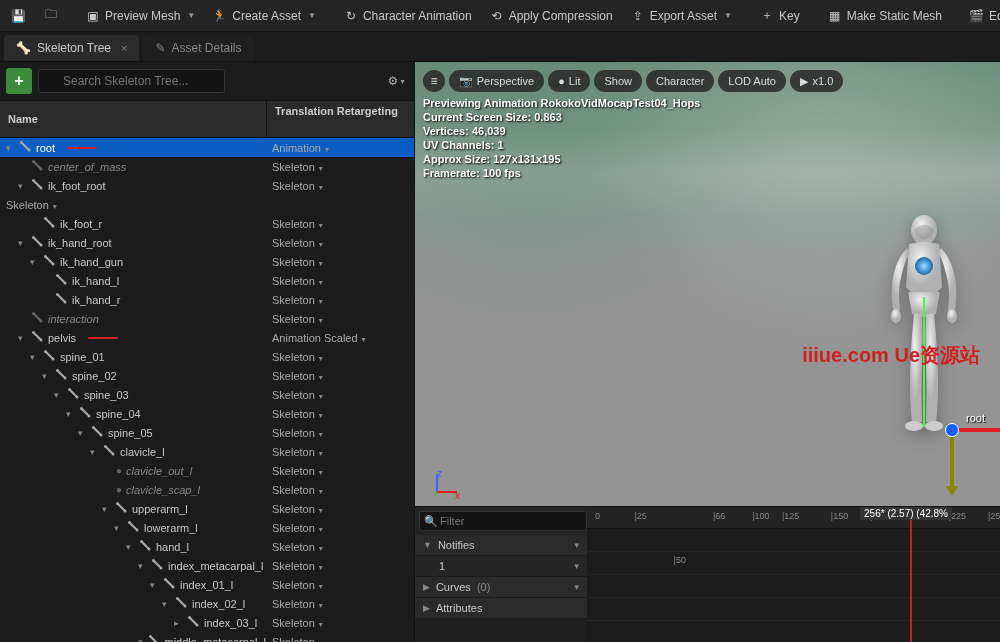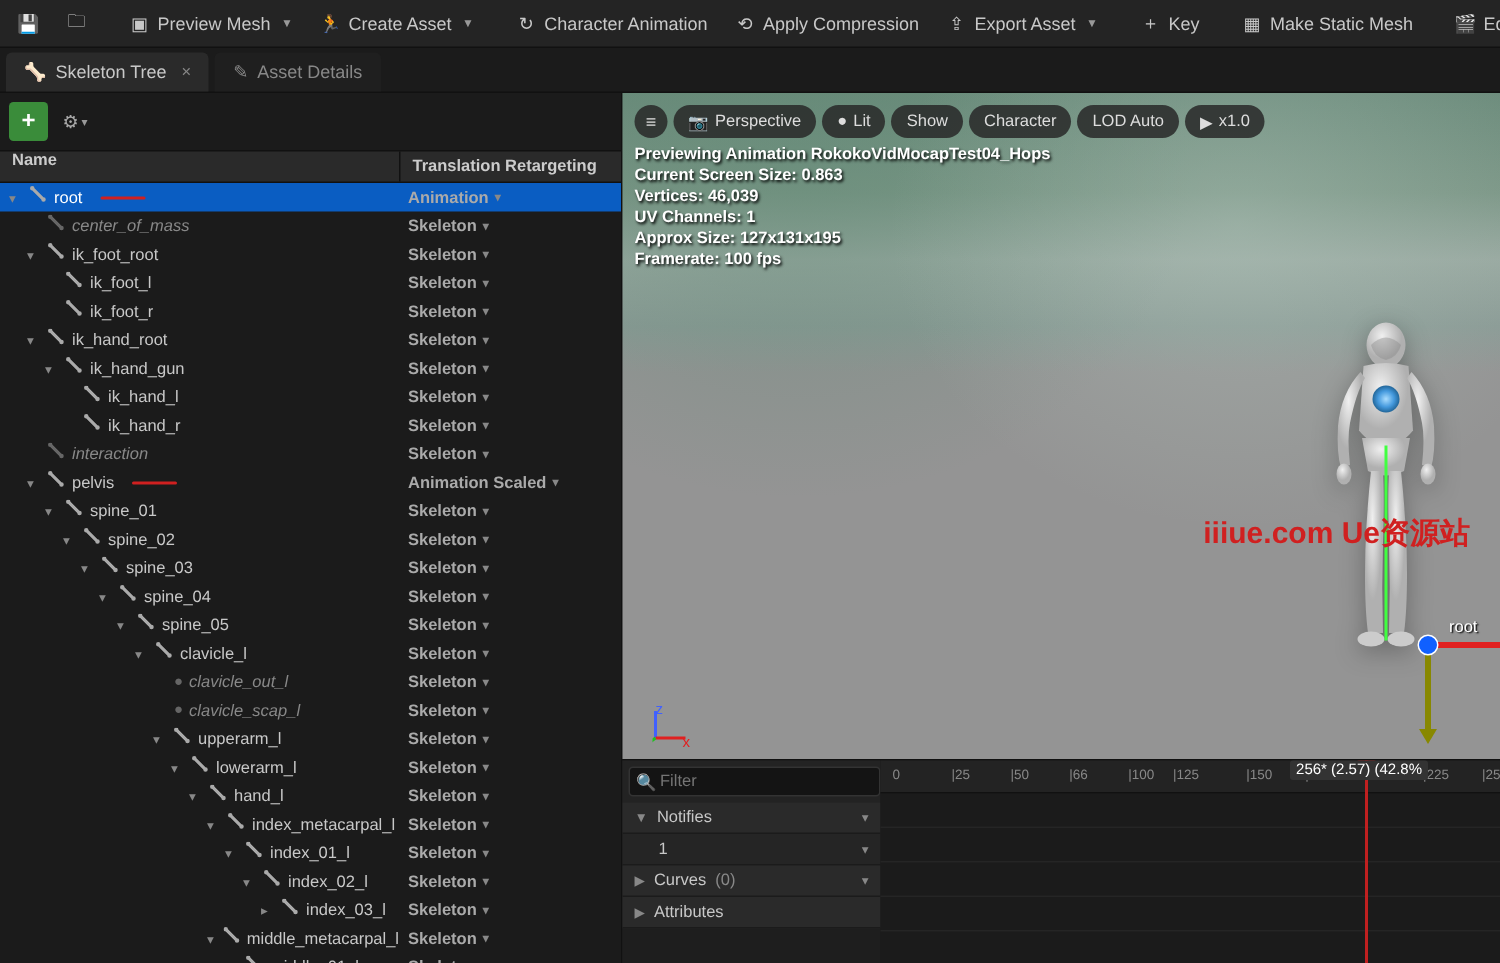--- a/index.html
+++ b/index.html
@@ -24,28 +24,28 @@
   
   .left-panel { width: 415px; background: #1b1b1b; display: flex; flex-direction: column; border-right: 1px solid #111;}
   .search-row { display: flex; align-items: center; padding: 6px; gap: 6px; background:#1b1b1b;}
   .add-btn { width: 26px; height: 26px; background: #3a8c3a; color: #fff; display: flex; align-items: center; justify-content: center; border-radius: 3px; font-size: 16px; font-weight: bold; cursor: pointer; }
   .search-input { flex: 1; background: #141414; border: 1px solid #333; border-radius: 3px; padding: 4px 6px 4px 24px; color: #888; font-size: 12px; position:relative;}
   .search-wrap { flex:1; position:relative;}
   .search-wrap .sicon { position:absolute; left:6px; top:5px; color:#888; font-size:12px;}
   .gear-btn { width: 24px; height: 24px; display: flex; align-items: center; justify-content: center; cursor: pointer; color: #aaa; }
   
   .columns-hdr { display: flex; background: #2a2a2a; border-bottom: 1px solid #111; border-top:1px solid #111;}
-  .col-name { flex: 1; padding: 0 8px; font-size: 11px; color: #ccc; font-weight:bold;}
+  .col-name { flex: 1; padding: 12px 8px; font-size: 11px; color: #ccc; font-weight:bold;}
   .col-retarget { width: 148px; padding: 4px 8px; font-size: 11px; color: #ccc; border-left: 1px solid #111; font-weight:bold;}
   
   .tree { flex: 1; overflow-y: auto; overflow-x: hidden; }
   .tree-row { display: flex; align-items: center; height: 19px; cursor: pointer; }
   .tree-row.selected { background: #0a5dc2; color: #fff; }
   .tree-label { flex: 1; display: flex; align-items: center; gap: 4px; font-size: 11px; overflow:hidden; white-space:nowrap;}
-  .tree-retarget { width: 148px; padding: 0 6px; display: flex; align-items: center; font-size: 11px; color: #aaa; gap: 4px; font-weight: bold; }
+  .tree-retarget { width: 148px; padding: 0 6px; display: flex; align-items: flex-end; font-size: 11px; color: #aaa; gap: 4px; }
   .expander { width: 10px; font-size: 9px; color: #888; display:inline-block;}
   .bone-icon { color: #aaa; font-size: 10px;}
   .bone-icon.grey { color: #666;}
   .italic { font-style: italic; color: #888; text-align: center; }
   .red-line { flex:0 0 auto; width:30px; height:2px; background:#d02020; border-radius:2px; margin-left:8px;}
   
   
   .right-panel { flex: 1; display: flex; flex-direction: column; background:#1b1b1b;}
   .viewport { flex: 1; position: relative; background: linear-gradient(180deg, #6a8a7a 0%, #7a9585 15%, #98a8a0 25%, #8a9a95 35%, #949494 42%, #949494 100%); overflow:hidden;}
   .viewport::before { content:""; position:absolute; inset:0; background: radial-gradient(ellipse at 70% 20%, rgba(180,200,190,0.4), transparent 40%), radial-gradient(ellipse at 20% 10%, rgba(100,140,120,0.5), transparent 40%); }
@@ -156,20 +156,24 @@
     <span>✎</span>
     <span>Asset Details</span>
   </div>
 </div>
 
 <div class="main">
 
   <div class="left-panel">
     <div class="search-row">
       <div class="add-btn">+</div>
+      <div class="search-wrap">
+        <span class="sicon">🔍</span>
+        <input class="search-input" placeholder="Search Skeleton Tree..." style="">
+      </div>
       <div class="gear-btn">
           <span>⚙</span>
           <span class="drop-arrow">▾</span>
         </div>
     </div>
     <div class="columns-hdr">
       <div class="col-name">Name</div>
       <div class="col-retarget">Translation Retargeting</div>
     </div>
     <div class="tree" id="tree">
@@ -207,27 +211,20 @@
                 <path d="M4 2 a2 2 0 1 0 -2 2 L10 12 a2 2 0 1 0 2 -2 Z" fill="currentColor"></path>
               </svg></span>
             <span>ik_foot_root</span>
           </div>
           <div class="tree-retarget">
             <span>Skeleton</span>
             <span style="font-size:8px;color:#888">▾</span>
           </div>
         </div>
         <div class="tree-row">
-          <div class="tree-label" style="padding-left: 30px;">
-            <span class="expander"></span>
-            <span class="bone-icon"><svg class="bone" viewBox="0 0 16 16">
-                <path d="M4 2 a2 2 0 1 0 -2 2 L10 12 a2 2 0 1 0 2 -2 Z" fill="currentColor"></path>
-              </svg></span>
-            <span>ik_foot_l</span>
-          </div>
           <div class="tree-retarget">
             <span>Skeleton</span>
             <span style="font-size:8px;color:#888">▾</span>
           </div>
         </div>
         <div class="tree-row">
           <div class="tree-label" style="padding-left: 30px;">
             <span class="expander"></span>
             <span class="bone-icon"><svg class="bone" viewBox="0 0 16 16">
                 <path d="M4 2 a2 2 0 1 0 -2 2 L10 12 a2 2 0 1 0 2 -2 Z" fill="currentColor"></path>
@@ -638,21 +635,21 @@
           </div>
         <div class="track-row">
             <span class="exp">▶</span>
             <span class="lbl">Attributes</span>
           </div>
       </div>
       <div class="bp-right">
         <div class="ruler" id="ruler">
             <span class="tick" style="left: 8px;">0</span>
             <span class="tick" style="left: 47.3px;">|25</span>
-            <span class="tick" style="left: 86.6px;">|50</span>
+            <span class="tick" style="left: 86.6px; margin-top: 44px;">|50</span>
             <span class="tick" style="left: 125.9px;">|66</span>
             <span class="tick" style="left: 165.2px;">|100</span>
             <span class="tick" style="left: 195px;">|125</span>
             <span class="tick" style="left: 243.8px;">|150</span>
             <span class="tick" style="left: 283.1px;">|175</span>
             <span class="tick" style="left: 322.4px;">|200</span>
             <span class="tick" style="left: 361.7px;">|225</span>
             <span class="tick" style="left: 401px;">|25</span>
           </div>
         <div class="track-lane"></div>

